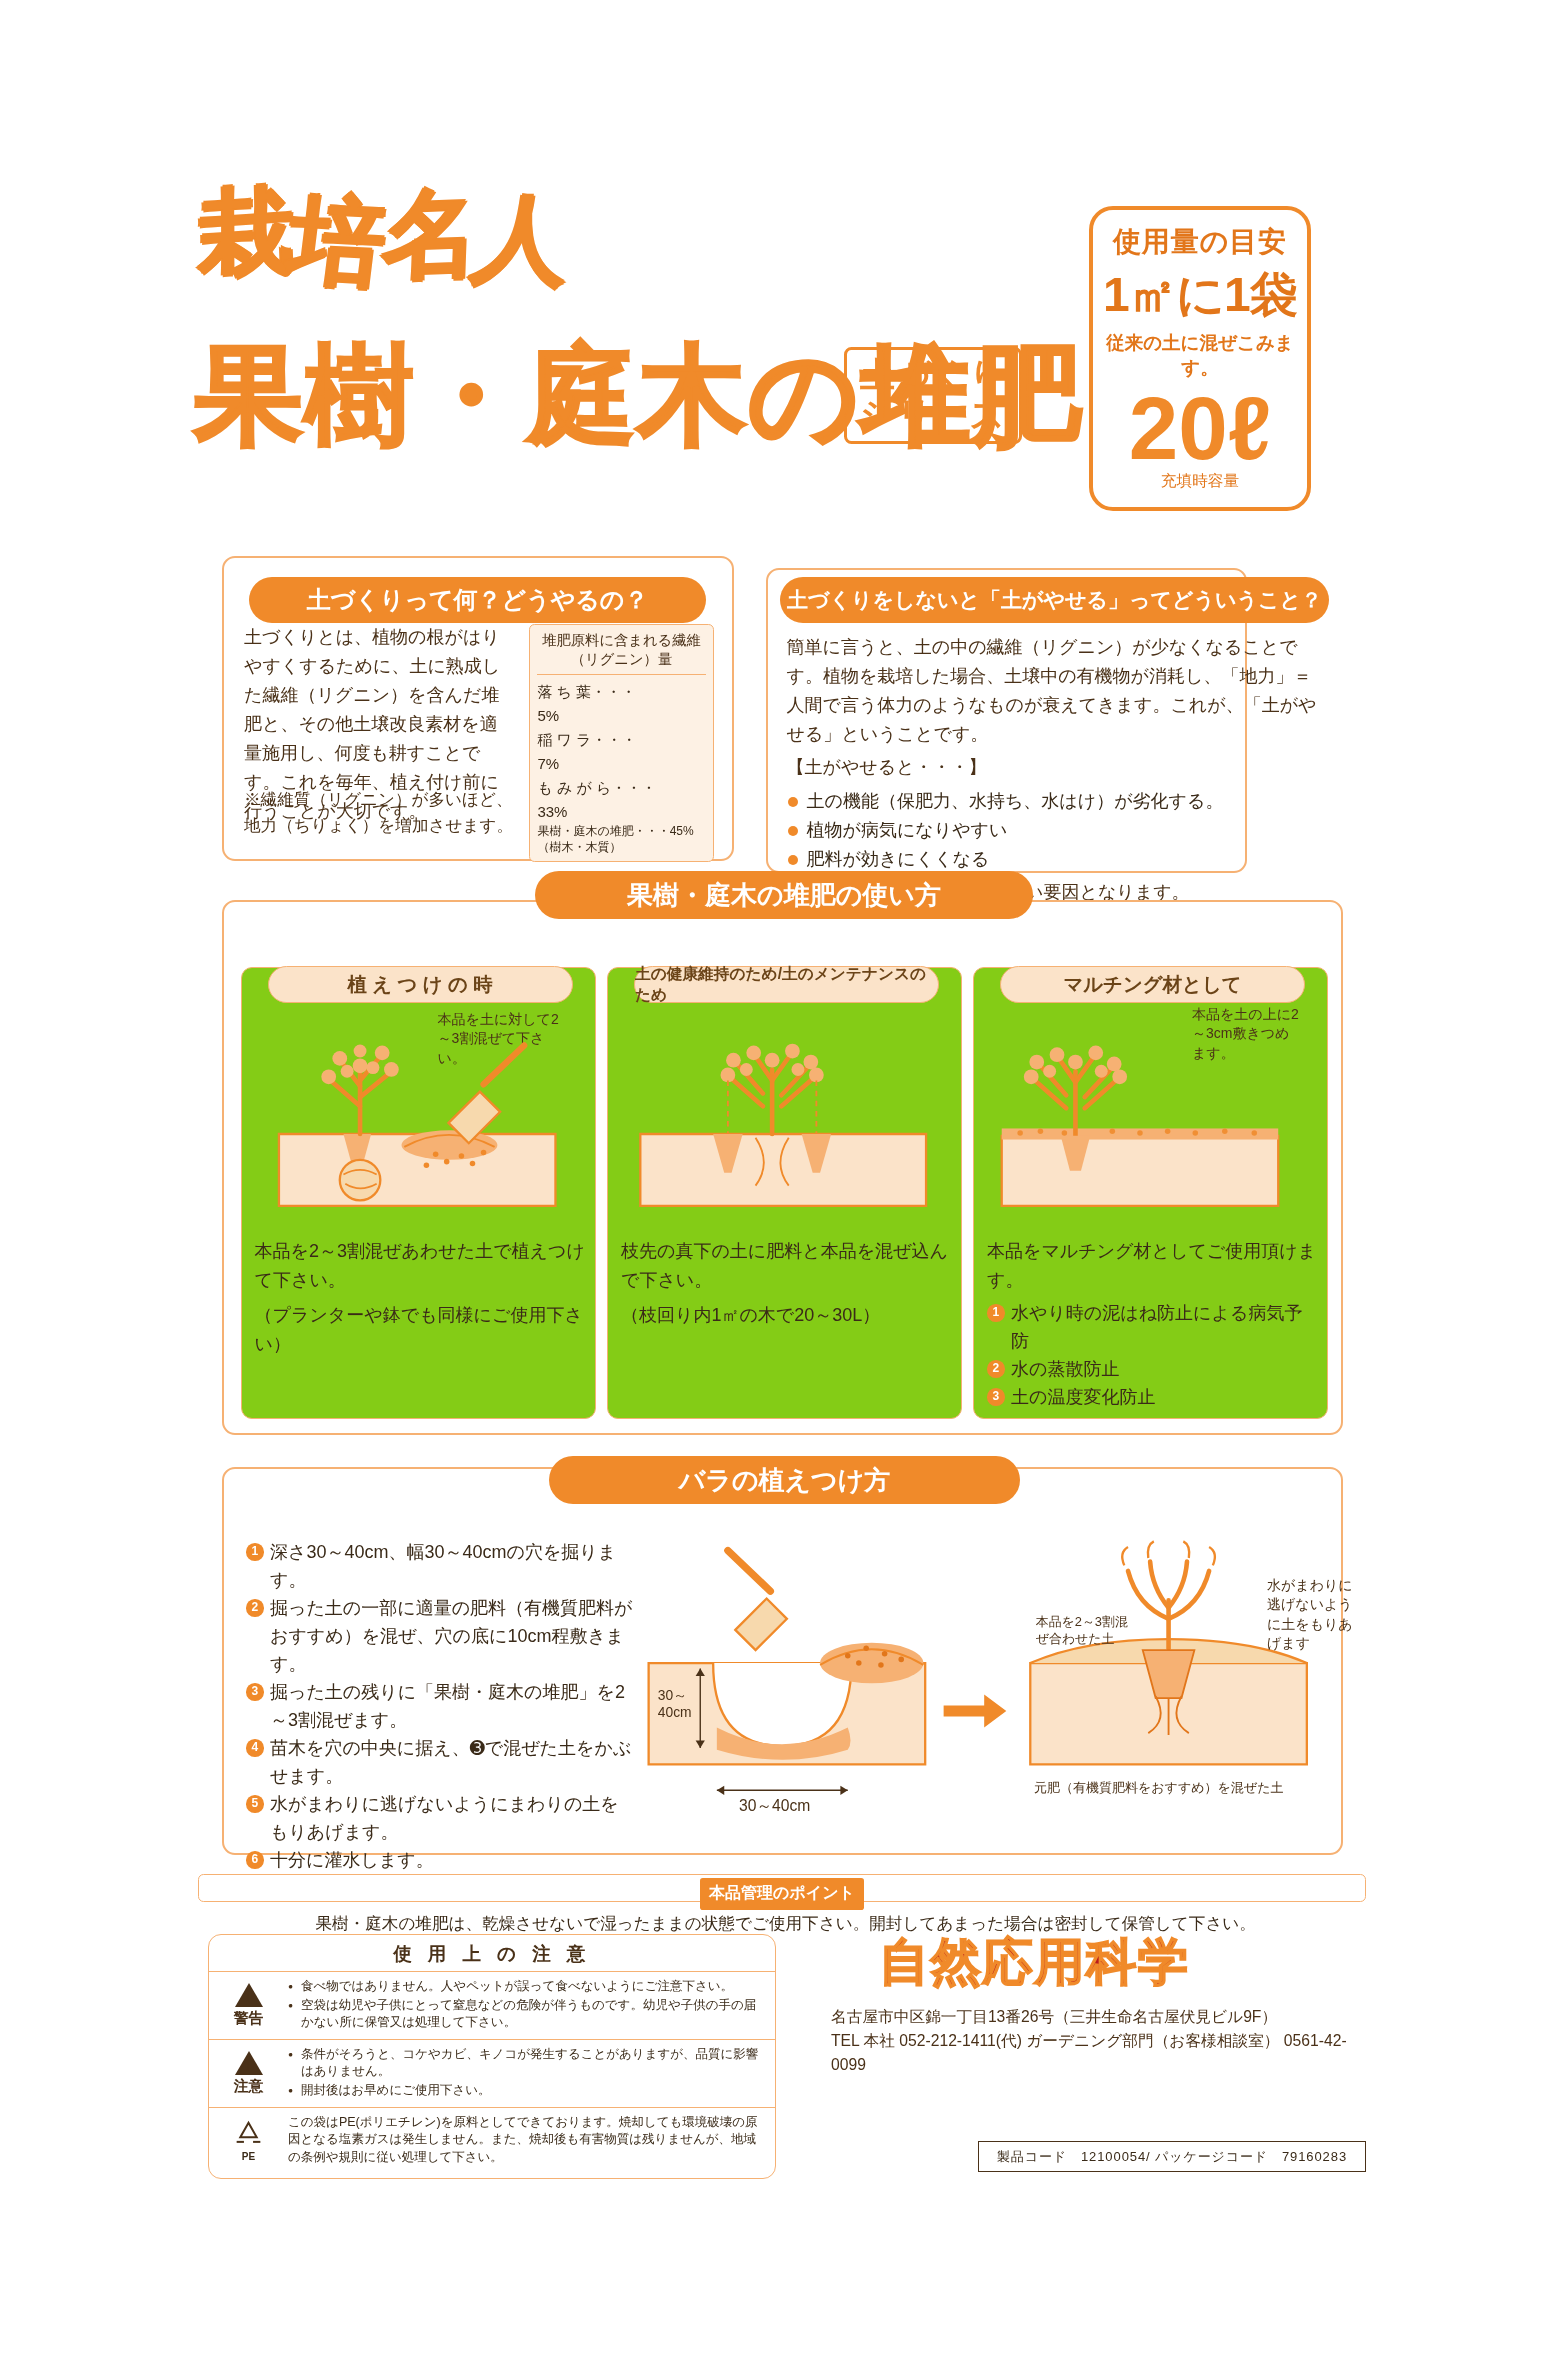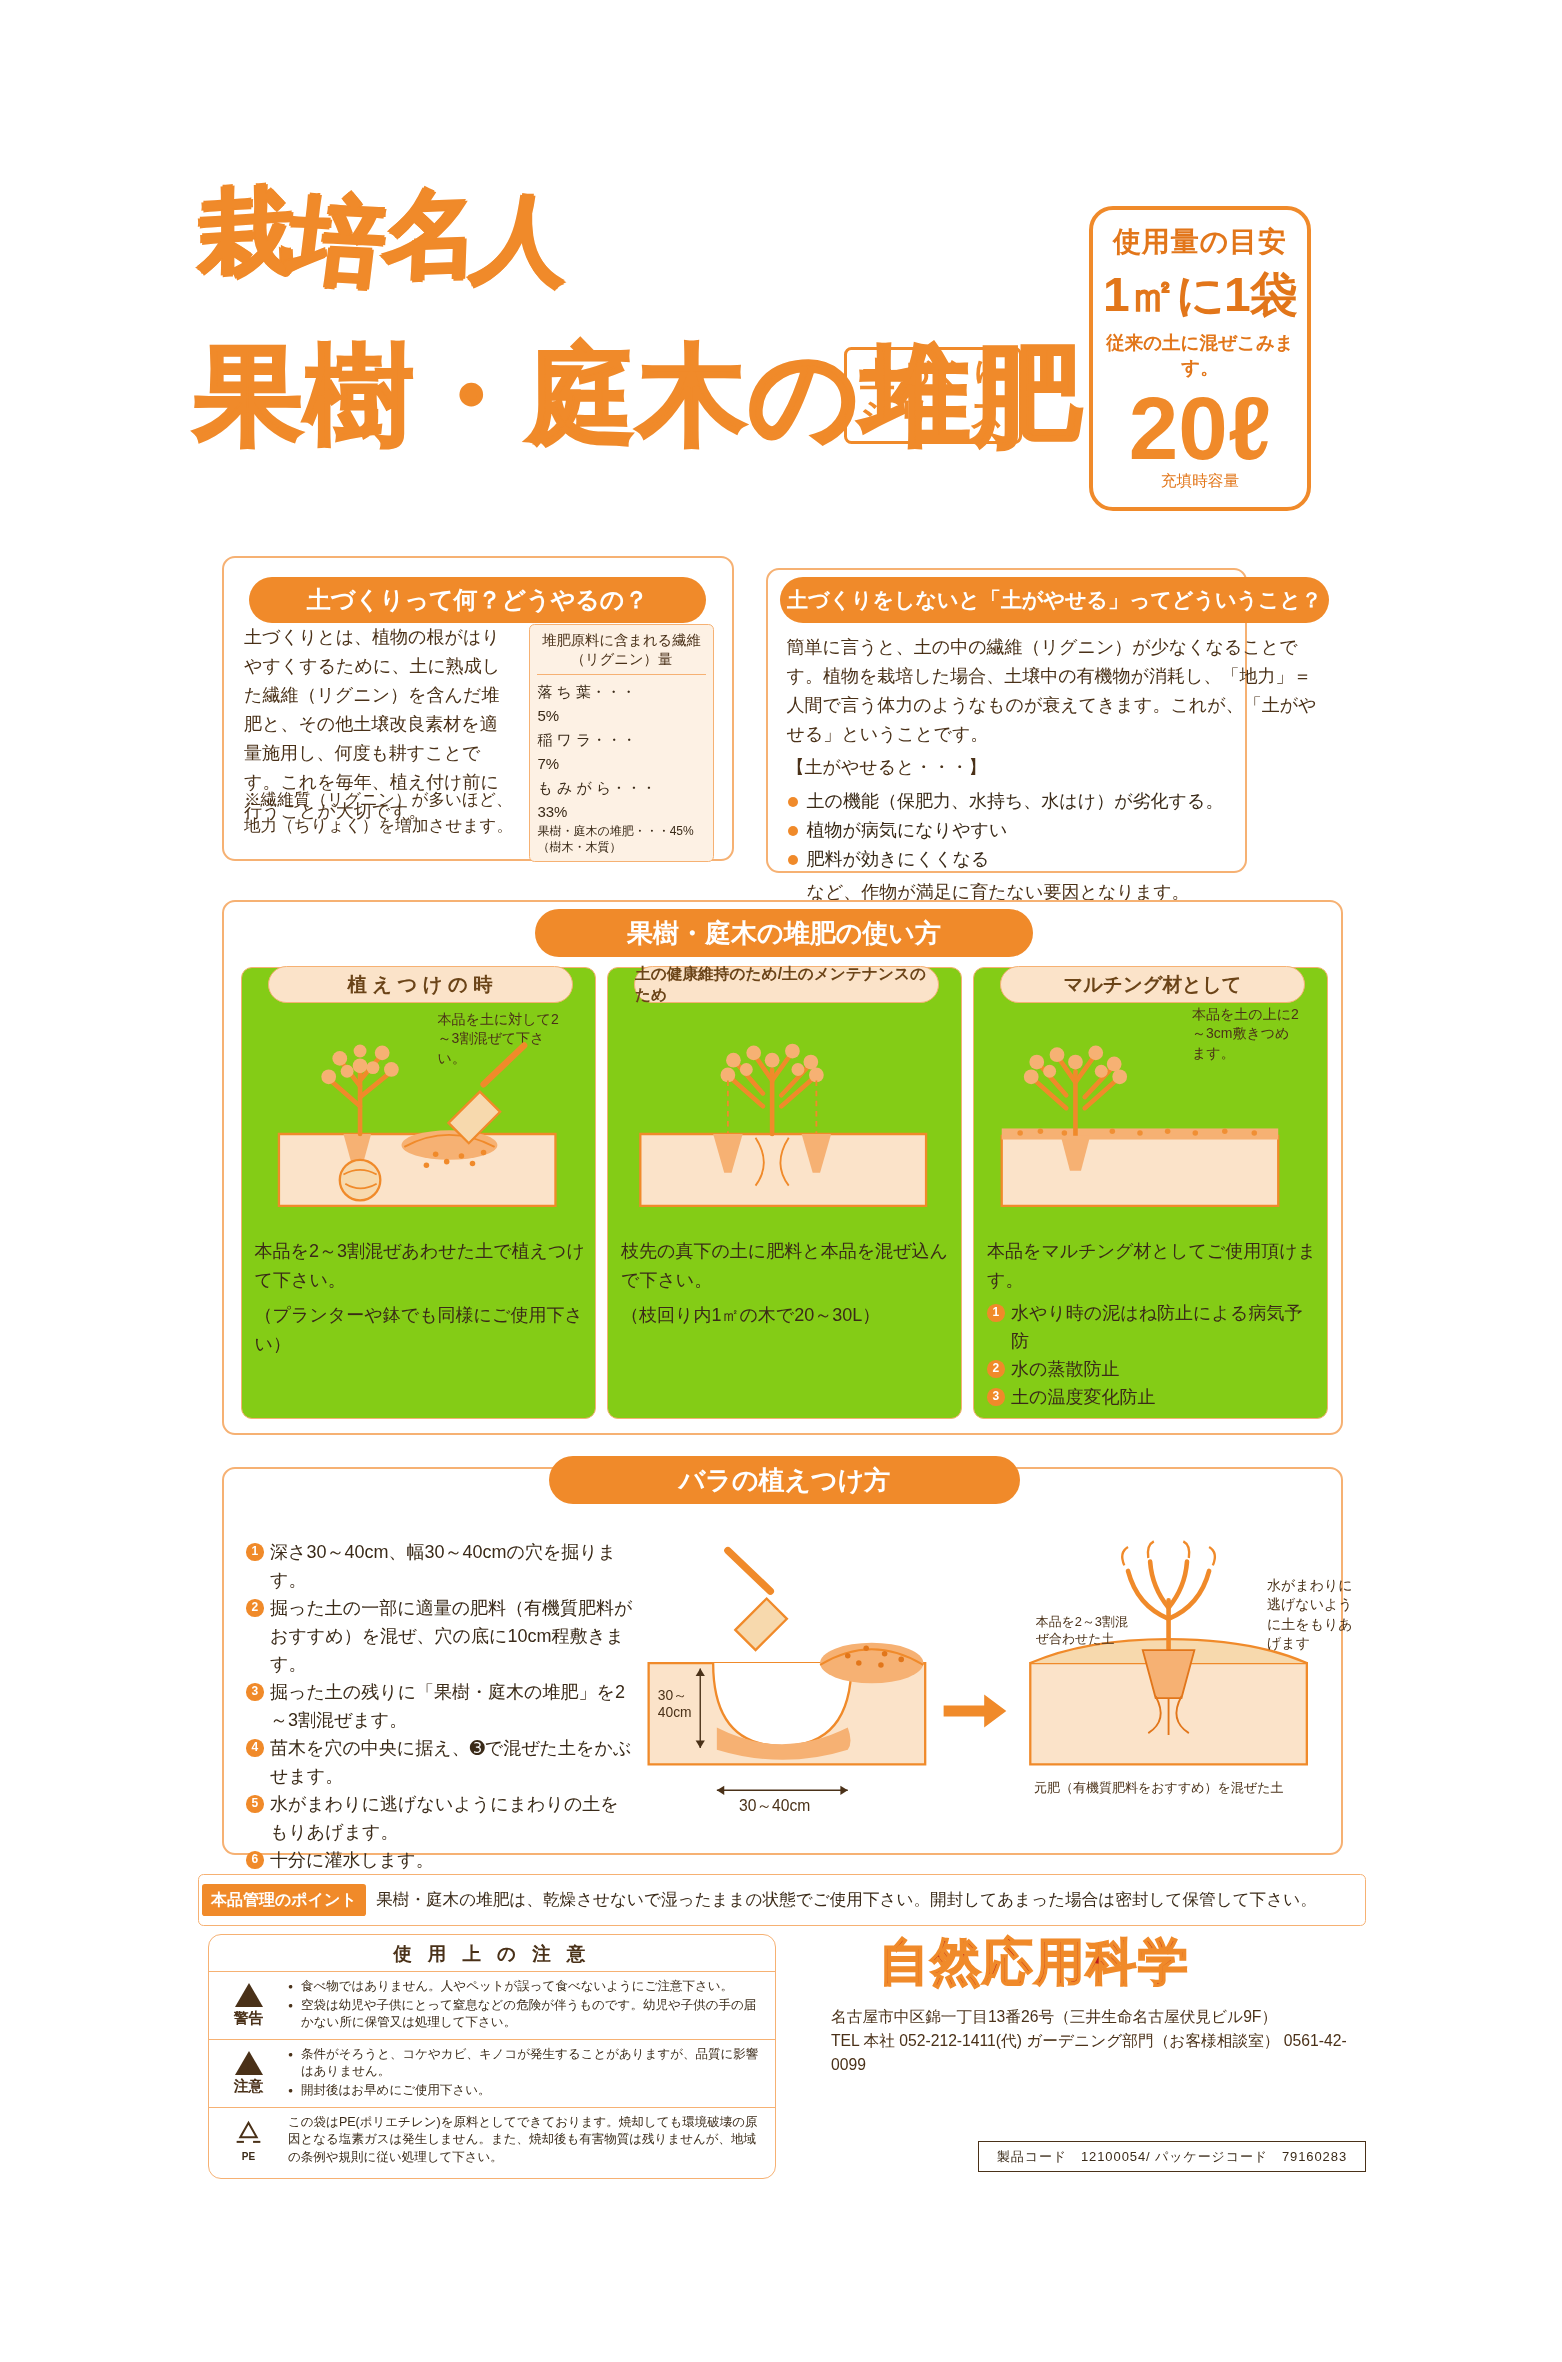--- a/index.html
+++ b/index.html
@@ -120,21 +120,21 @@
   #panelB .txt { position:absolute; left:18.5px; top:63px; width:540px; }
   .bullets { margin:5.5px 0 0 0; padding:0; list-style:none; }
   .bullets li { position:relative; padding-left:20px; font-size:18px; line-height:29px; }
   .bullets li::before {
     content:""; position:absolute; left:1.8px; top:10px;
     width:10px; height:10px; border-radius:50%; background:#f08a2a;
   }
 
   
   #panelC { left:222px; top:900px; width:1121px; height:535px; }
-  #pillC { left:535px; top:909px; width:498px; height:48px; font-size:26px; }
+  #pillC { left:535px; top:871px; width:498px; height:48px; font-size:26px; }
   .subpanel {
     position:absolute; top:65px; width:355px; height:452px;
     border:1.8px solid var(--or-l); border-radius:11px; background:#84cc16;
   }
   #sub1 { left:16.6px; } #sub2 { left:383px; } #sub3 { left:749px; }
   .subpill {
     position:absolute; top:-1.8px; left:26px; width:305px; height:37px;
     background:#fbe3c9; color:#6b4418; border:1.8px solid var(--or-l);
     border-radius:18.5px; font-weight:bold; font-size:19.4px;
     display:flex; align-items:center; justify-content:center;
@@ -152,23 +152,23 @@
     font-size:12px; line-height:17.5px; text-align:center; font-weight:bold;
   }
 
   
   #panelD { left:222px; top:1467px; width:1121px; height:388px; }
   #pillD { left:549px; top:1456px; width:471px; height:48px; font-size:26px; }
   #panelD .steps { position:absolute; left:22px; top:65px; width:388px; }
   #panelD .diagram { position:absolute; left:415px; top:65px; width:683px; height:295px; }
 
   
-  #strip { position:absolute; left:198px; top:1874px; width:1168px; height:52px;
+  #strip { position:absolute; left:198px; top:1874px; width:1168px; height:28px;
            border:1.8px solid var(--or-l); border-radius:5.5px; background:#fff;
-           display:flex; align-items:center; }
+           display:flex; align-items:center;flex-direction:column; }
   #strip .lbl { background:#f08a2a; color:#fff; font-weight:bold; font-size:16px;
                 padding:5.5px 9.2px; margin:2.8px; border-radius:2.8px; white-space:nowrap; }
   #strip .msg { font-size:16.6px; padding-left:7.4px; }
 
   
   #cautions { left:208px; top:1934px; width:568px; height:245px; border:1.8px solid var(--or-l); }
   #cautions .title { text-align:center; font-size:18.5px; font-weight:bold; letter-spacing:5.5px; padding:5.5px 0 5.5px; color:#4a3118; }
   .crow { display:flex; border-top:0.9px solid var(--or-l); min-height:55px; }
   .crow .ic { width:79px; display:flex; flex-direction:column; align-items:center; justify-content:center; gap:1.8px; }
   .crow .ic .tri {

